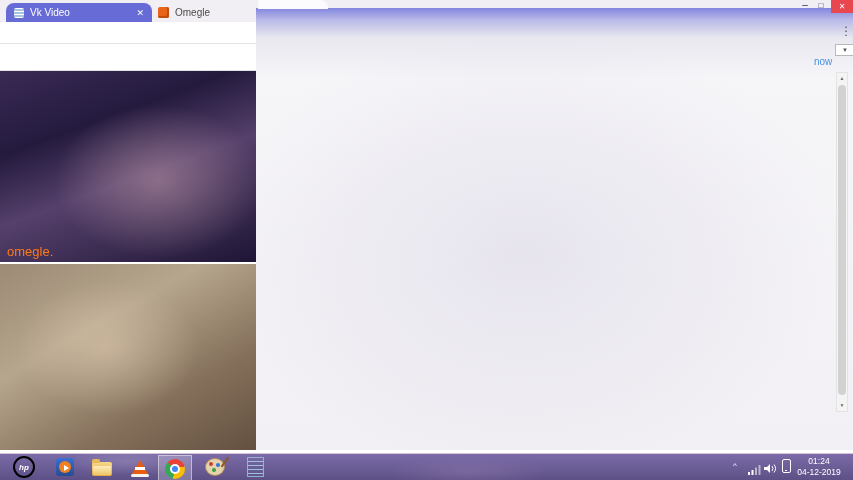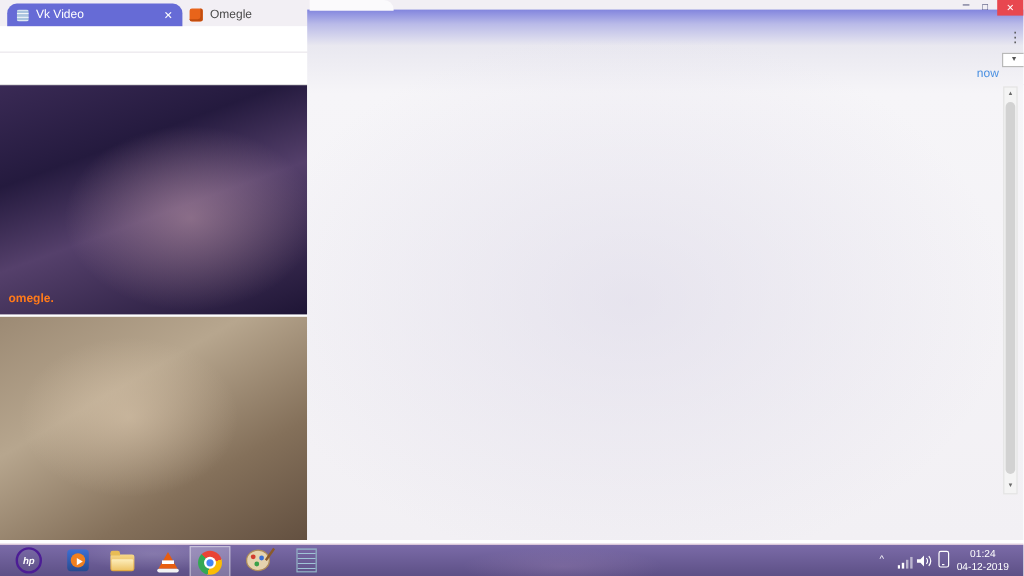--- a/index.html
+++ b/index.html
@@ -56,21 +56,21 @@
   #logo-text{left:29px;top:44px;font-size:18px;font-weight:bold;color:#ff7e1e;
       letter-spacing:-0.5px}
   #tagline{left:104px;top:50px;font-size:9.5px;font-weight:bold;color:#222;
       transform:rotate(-3deg)}
 
   
   #video-top{left:0;top:71px;width:256px;height:191px;
       background:
         radial-gradient(150px 110px at 62% 58%, rgba(196,158,170,.50), rgba(120,80,120,0) 70%),
         linear-gradient(160deg,#3a2a55 0%,#241a3e 30%,#55406b 55%,#1e1535 100%)}
-  #video-watermark{left:7px;top:244px;font-size:10px;font-weight:bold;color:#ff7a1a}
+  #video-watermark{left:7px;top:244px;font-size:13px;font-weight:normal;color:#ff7a1a}
   #video-bottom{left:0;top:264px;width:256px;height:186px;
       background:
         radial-gradient(130px 95px at 42% 45%, rgba(222,202,176,.55), rgba(0,0,0,0) 70%),
         linear-gradient(150deg,#9c8a74 0%,#b7a68e 35%,#84705a 70%,#635040 100%)}
 
   
   #overlay{left:256px;top:8px;width:597px;height:442px;
       background:
         radial-gradient(420px 300px at 45% 55%, rgba(214,210,228,.45), rgba(255,255,255,0) 75%),
         linear-gradient(to bottom,#8285de 0px,#b9bae8 12px,#e9e8f0 30px,
@@ -96,21 +96,21 @@
   
   #taskbar{left:0;top:453px;width:853px;height:27px;
       background:
         radial-gradient(90px 20px at 15% 30%, rgba(255,255,255,.14), rgba(255,255,255,0) 70%),
         radial-gradient(120px 22px at 55% 70%, rgba(205,170,210,.18), rgba(255,255,255,0) 70%),
         linear-gradient(to bottom,#7b6ba8,#5d5086);
       border-top:1px solid #d9c3d6;box-sizing:border-box}
   .tb-icon{position:absolute;top:456px;width:24px;height:22px;display:flex;
       align-items:center;justify-content:center}
   #hp-logo{left:12px}
-  .hp-circle{width:18px;height:18px;border:2px solid #4c1d95;border-radius:50%;
+  .hp-circle{width:18px;height:18px;border:2px solid #000000;border-radius:50%;
       display:flex;align-items:center;justify-content:center;font-style:italic;
       font-weight:bold;font-size:8px;color:#fff}
   #mp-icon{left:53px}
   .mp-body{width:18px;height:18px;background:linear-gradient(#3b6fd4,#274b90);
       border-radius:3px;position:relative}
   .mp-body:after{content:"";position:absolute;left:3px;top:3px;width:12px;
       height:12px;background:#f08020;border-radius:50%}
   .mp-body:before{content:"";position:absolute;left:8px;top:7px;width:0;height:0;
       border-left:5px solid #fff;border-top:3px solid transparent;
       border-bottom:3px solid transparent;z-index:2}

